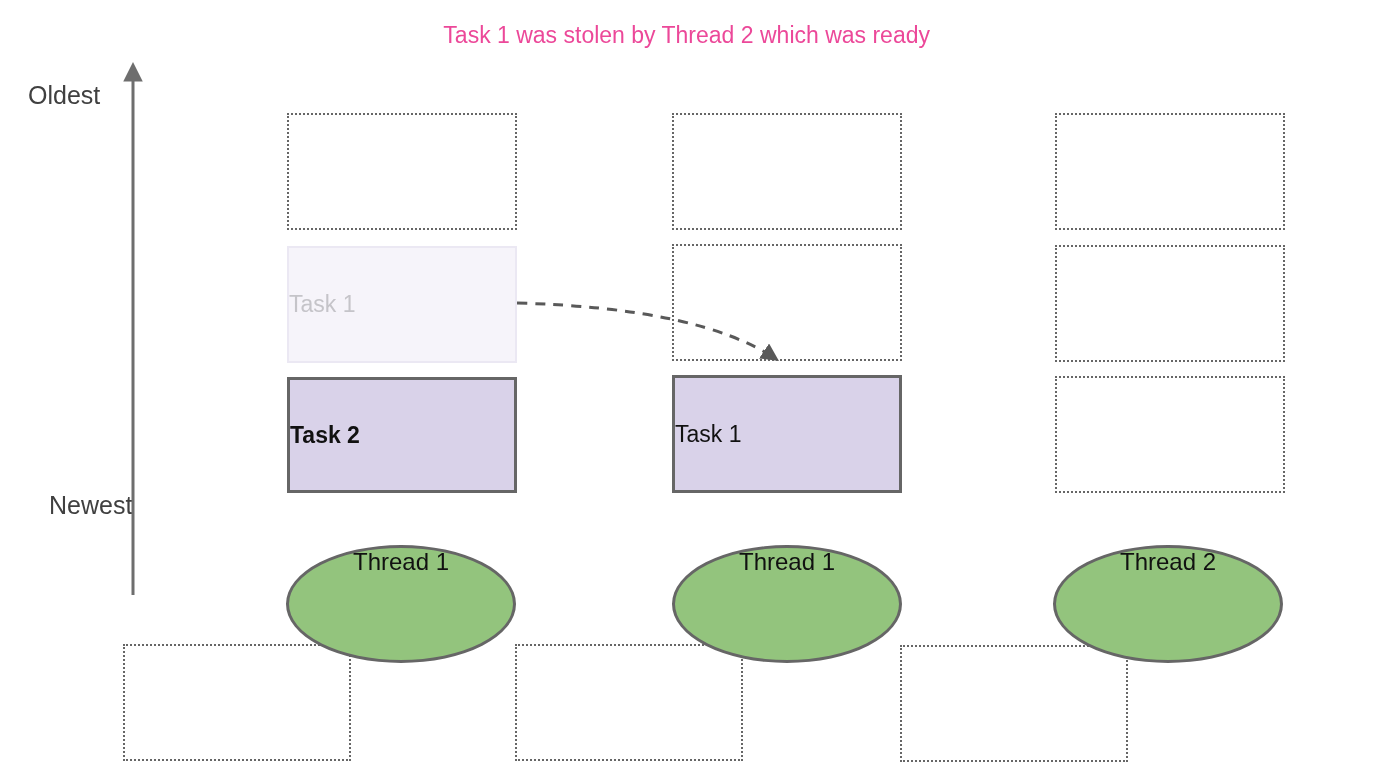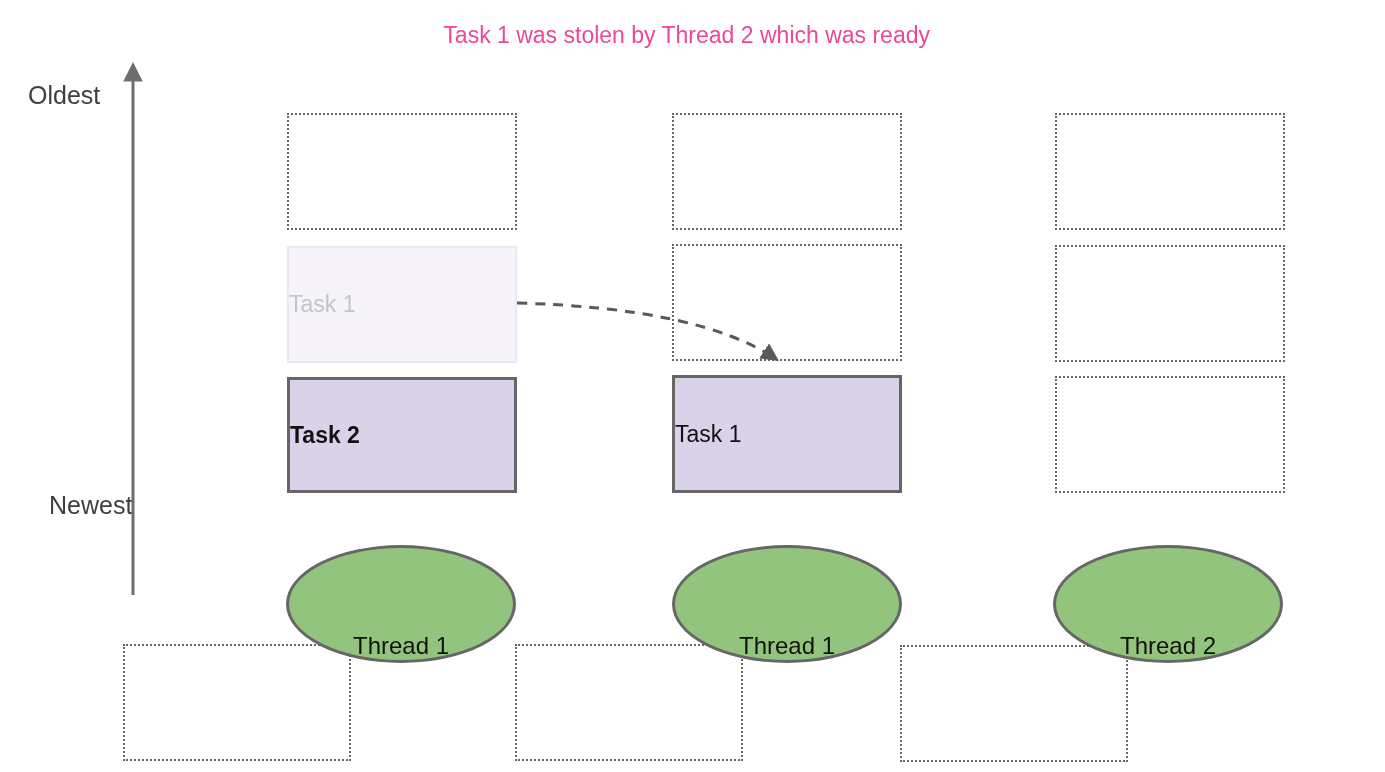--- a/index.html
+++ b/index.html
@@ -66,21 +66,21 @@
   .thread {
     position: absolute;
     box-sizing: border-box;
     width: 230px;
     height: 118px;
     top: 545px;
     border: 3px solid var(--thread-border, #666666);
     background: var(--thread-fill, #93c47d);
     border-radius: 50%;
     display: flex;
-    align-items: flex-end;
+    align-items: flex-start;
     justify-content: center;
     font-size: 24px;
     color: #111111;
     z-index: 3;
   }
   .overlay-svg {
     position: absolute;
     left: 0;
     top: 0;
     z-index: 4;

